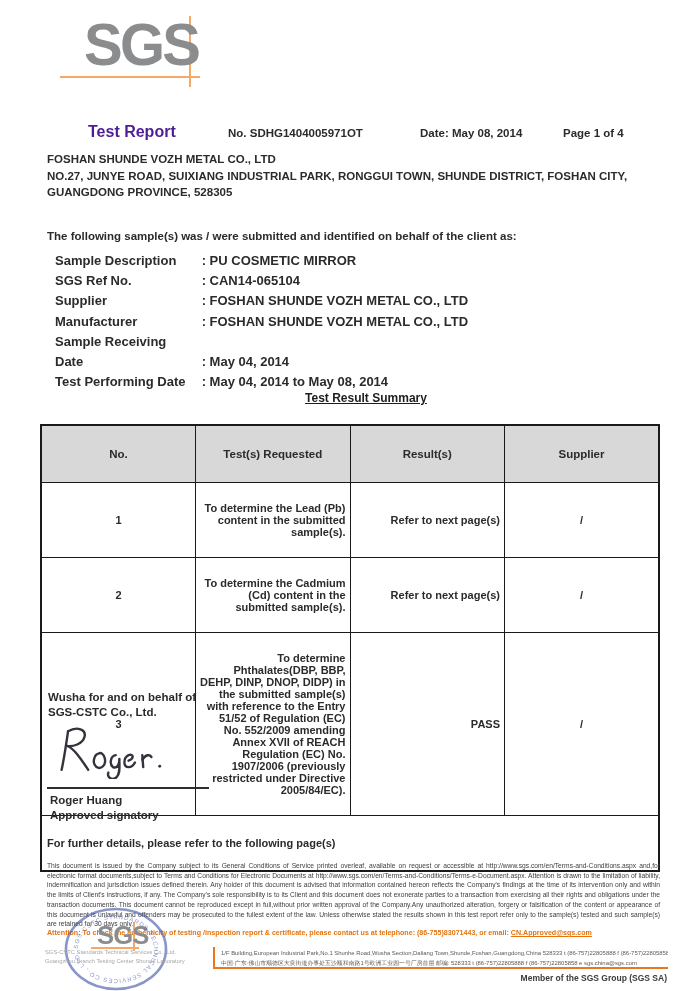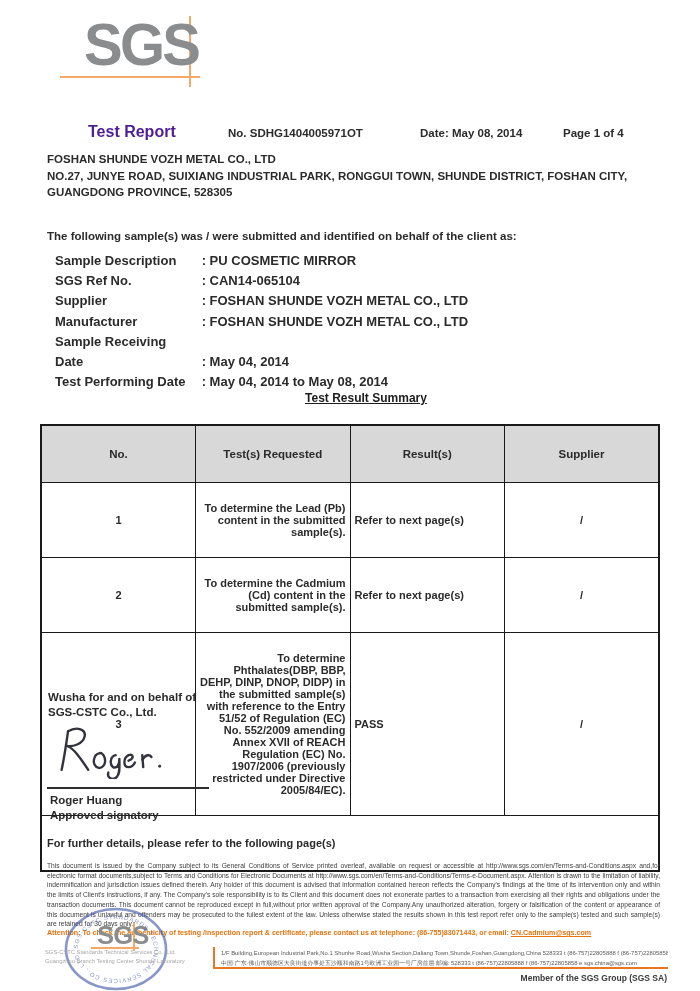--- a/index.html
+++ b/index.html
@@ -31,21 +31,21 @@
   .summary-heading{position:absolute;left:0;top:391px;width:700px;text-align:center;
     font-size:12px;font-weight:bold;text-decoration:underline;color:#1d1d1d;margin-left:16px;}
   table.summary{
     position:absolute;left:40px;top:424px;width:620px;border-collapse:collapse;
     border:2px solid #1a1a1a;font-size:11px;font-weight:bold;color:#2b2b2b;table-layout:fixed;
   }
   table.summary th, table.summary td{border:1px solid #1a1a1a;padding:19px 4px;}
   table.summary th{background:#d8d8d8;height:18px;font-size:11.5px;}
   td.c-no{width:41px;text-align:center;}
   td.c-test{width:247px;text-align:right;padding:3px 6px;}
-  td.c-result{width:119px;text-align:left;}
+  td.c-result{width:119px;text-align:right;}
   td.c-comments{width:185px;text-align:center;}
   tr.r1 td{height:34px;}
   tr.r2 td{height:36px;}
   tr.r3 td{height:104px;}
   tr.tfoot td{height:16px;text-align:left;padding-left:5px;}
   
   .signed{position:absolute;left:48px;top:690px;font-size:11.5px;font-weight:bold;line-height:15px;}
   .sig-svg{position:absolute;left:55px;top:724px;}
   .sig-line{position:absolute;left:47px;top:787px;width:162px;height:2px;background:#2e2e2e;}
   .sig-name{position:absolute;left:50px;top:793px;font-size:11.5px;font-weight:bold;line-height:14.5px;}
@@ -175,21 +175,21 @@
 
   <div class="sig-line"></div>
   <div class="sig-name">
     <div>Roger Huang</div>
     <div>Approved signatory</div>
   </div>
 
   <div class="legal">This document is issued by the Company subject to its General Conditions of Service printed overleaf, available on request or accessible at http://www.sgs.com/en/Terms-and-Conditions.aspx and,for electronic format documents,subject to Terms and Conditions for Electronic Documents at http://www.sgs.com/en/Terms-and-Conditions/Terms-e-Document.aspx. Attention is drawn to the limitation of liability, indemnification and jurisdiction issues defined therein. Any holder of this document is advised that information contained hereon reflects the Company's findings at the time of its intervention only and within the limits of Client's instructions, if any.  The Company's sole responsibility is to its Client and this document does not exonerate parties to a transaction from exercising all their rights and obligations under the transaction documents. This document cannot be reproduced except in full,without prior written approval of the Company.Any unauthorized alteration, forgery or falsification of the content or appearance of this document is unlawful and offenders may be prosecuted to the fullest extent of the law. Unless otherwise stated the results shown in this test report refer only to the sample(s) tested and such sample(s) are retained for 30 days only.</div>
 
   <div class="attention">
-    <span>Attention: To check the authenticity of testing /inspection report &amp; certificate, please contact us at telephone: (86-755)83071443, or email: </span><span class="em">CN.Cadmium@sgs.com</span>
+    <span>Attention: To check the authenticity of testing /inspection report &amp; certificate, please contact us at telephone: (86-755)83071443, or email: </span><span class="em">CN.Approved@sgs.com</span>
   </div>
 
   <div class="logo-sm">
     <div class="hline"></div>
     <div class="vline"></div>
     <div class="logo-text-sm">SGS</div>
   </div>
 
   <svg class="stamp" width="108" height="86" viewBox="0 0 108 86">
     <ellipse cx="54" cy="43" rx="50" ry="40" fill="none" stroke="#4156a8" stroke-width="2.6"></ellipse>

